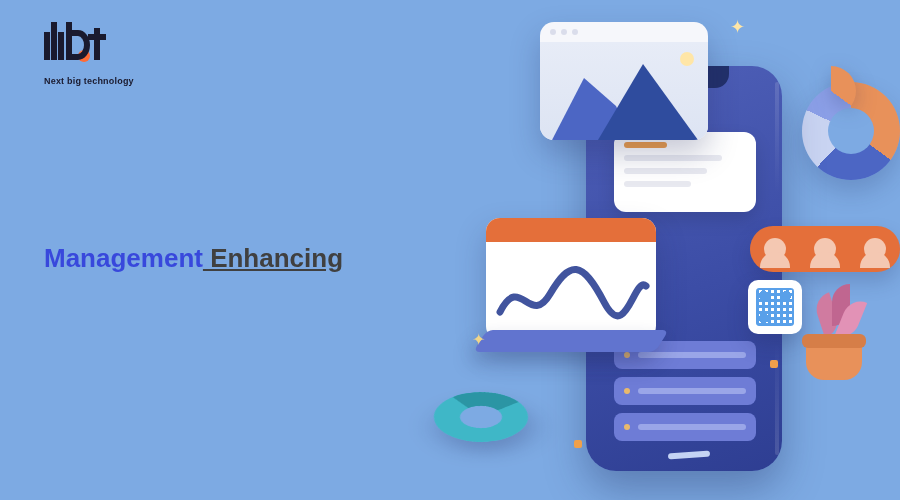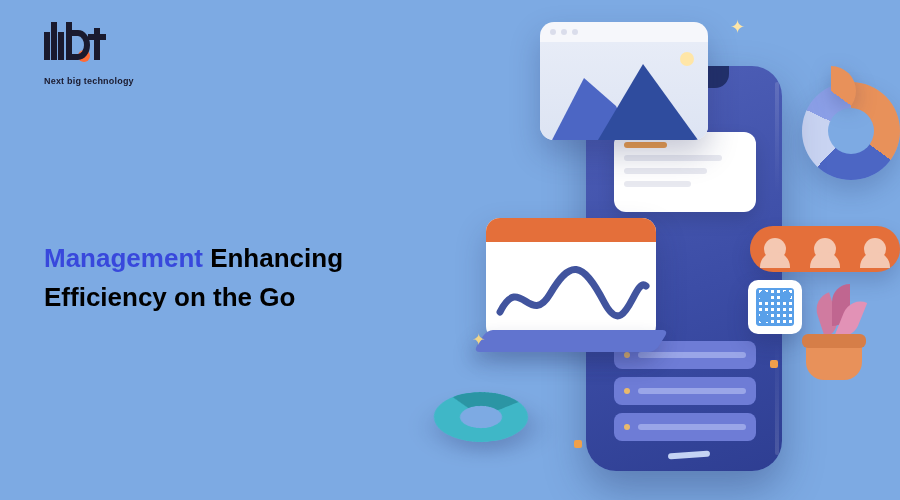--- a/index.html
+++ b/index.html
@@ -48,21 +48,21 @@
     .hero {
       position: absolute;
       left: 44px;
       top: 200px;
       width: 430px;
       font-size: 26px;
       line-height: 1.5;
       font-weight: 700;
     }
     .hero .accent { color: #3848DC; }
-    .hero .plain { color: #000000; }
+    .hero .plain { color: #404040; text-decoration: underline; }
 
     
     .stage {
       position: absolute;
       right: 0;
       top: 0;
       width: 440px;
       height: 500px;
     }
 
@@ -254,21 +254,20 @@
         <span class="logo-b-dot"></span>
       </div>
     <div class="logo-t"></div>
   </div>
   <div class="logo-tagline">Next big technology</div>
 </div>
 
 <h1 class="hero">
   <br>
   <span class="accent">Management</span><span class="plain"> Enhancing</span><br>
-  <span class="plain">Efficiency on the Go</span>
 </h1>
 
 <div class="stage">
 
   <div class="pie"></div>
   <div class="pie-slice"></div>
 
   <div class="phone">
     <div class="notch"></div>
     <div class="screen">

